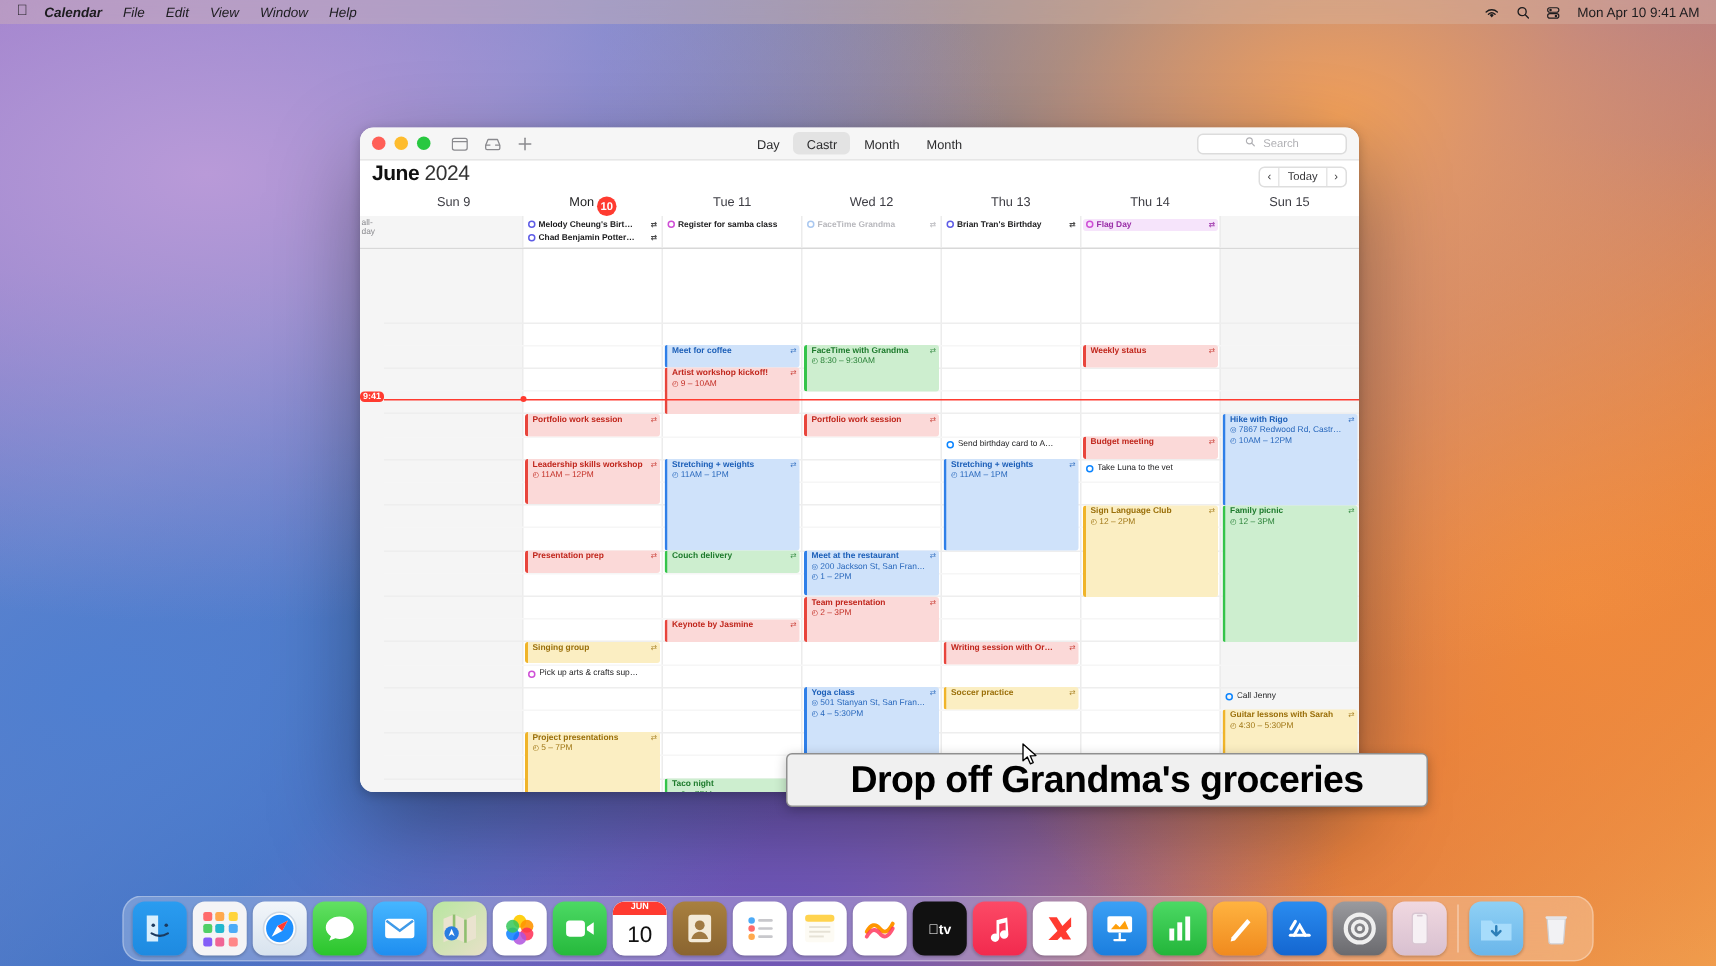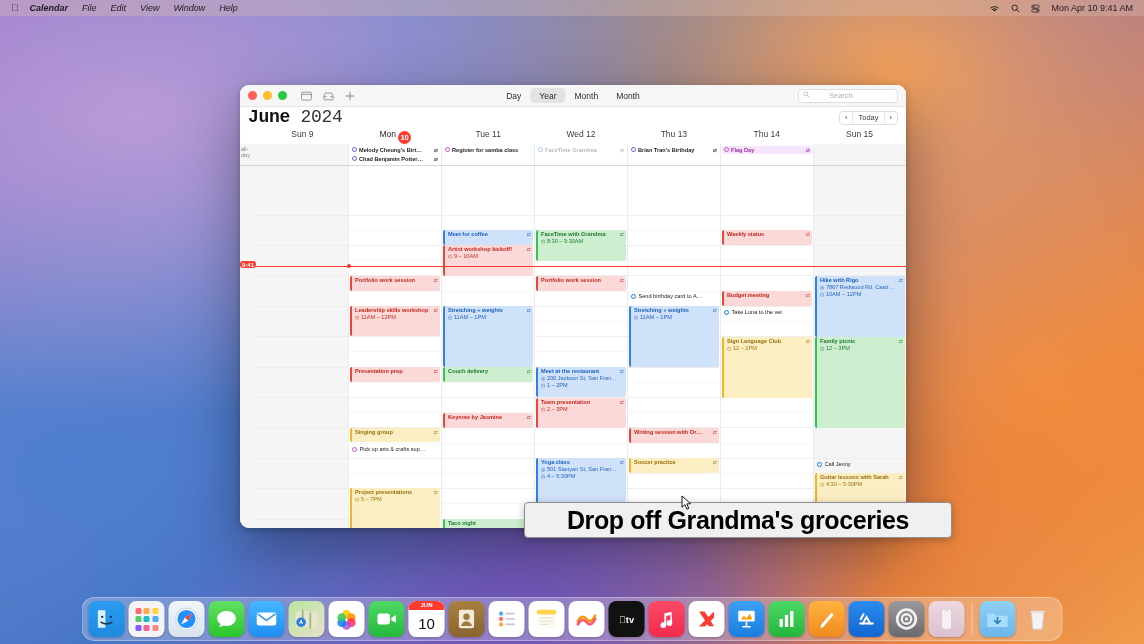--- a/index.html
+++ b/index.html
@@ -51,31 +51,30 @@
   .seg {
     position: absolute; left: 50%; transform: translateX(-50%);
     display: flex; background: transparent; border-radius: 5px;
     font-size: 8.5px; color: #2c2c2e;
   }
   .seg .s { padding: 2.5px 9px; border-radius: 4px; cursor: default; }
   .seg .s.active { background: #e3e3e3; }
   .searchbox {
     position: absolute; right: 8px; width: 100px; height: 14px;
     border: 1px solid #dcdcdc; border-radius: 4px; background: #fff;
-    display: flex; align-items: center; gap: 19px; padding: 0 4px;
-    font-size: 7.5px; color: #b0b0b4;
+    display: flex; align-items: center; gap: 5px; padding: 0 4px;
+    font-size: 7.5px; color: #b0b0b4; justify-content: center;
   }
   .searchbox svg { flex: none; }
 
   
   .subbar { height: 22px; position: relative; padding: 0 8px; }
   .monthtitle {
-    position: absolute; left: 8px; top: 0px; font-size: 18px; letter-spacing: -0.3px;
+    position: absolute; left: 8px; top: 0px; font-size: 14px; letter-spacing: -0.3px;
     color: #111;
-    font-family: Liberation Mono, monospace;
   }
   .monthtitle b { font-weight: bold; }
   .monthtitle span { font-weight: normal; color: #333; }
   .navgrp {
     position: absolute; right: 8px; top: 4px; display: flex; align-items: center;
     border: 1px solid #dedede; border-radius: 4px; overflow: hidden; height: 14px;
     font-size: 7.5px; color: #3a3a3c; background: #fff;
   }
   .navgrp div { padding: 0 5px; line-height: 12px; height: 100%; display: flex; align-items: center; }
   .navgrp .sep { padding: 0; width: 1px; background: #e6e6e6; }
@@ -242,21 +241,21 @@
       </span>
       <span>
         <svg width="10" height="10" viewBox="0 0 12 12">
             <line x1="6" y1="1.4" x2="6" y2="10.6" stroke="#8a8a8e" stroke-width="1.2" stroke-linecap="round"></line>
             <line x1="1.4" y1="6" x2="10.6" y2="6" stroke="#8a8a8e" stroke-width="1.2" stroke-linecap="round"></line>
           </svg>
       </span>
     </div>
     <div class="seg">
       <div class="s">Day</div>
-      <div class="s active">Year</div>
+      <div class="s active">Castr</div>
       <div class="s">Month</div>
       <div class="s">Month</div>
     </div>
     <div class="searchbox">
       <span>
         <svg width="7" height="7" viewBox="0 0 12 12">
             <circle cx="5" cy="5" r="3.4" stroke="#b0b0b4" stroke-width="1.3" fill="none"></circle>
             <line x1="7.6" y1="7.6" x2="10.6" y2="10.6" stroke="#b0b0b4" stroke-width="1.3" stroke-linecap="round"></line>
           </svg>
       </span>

